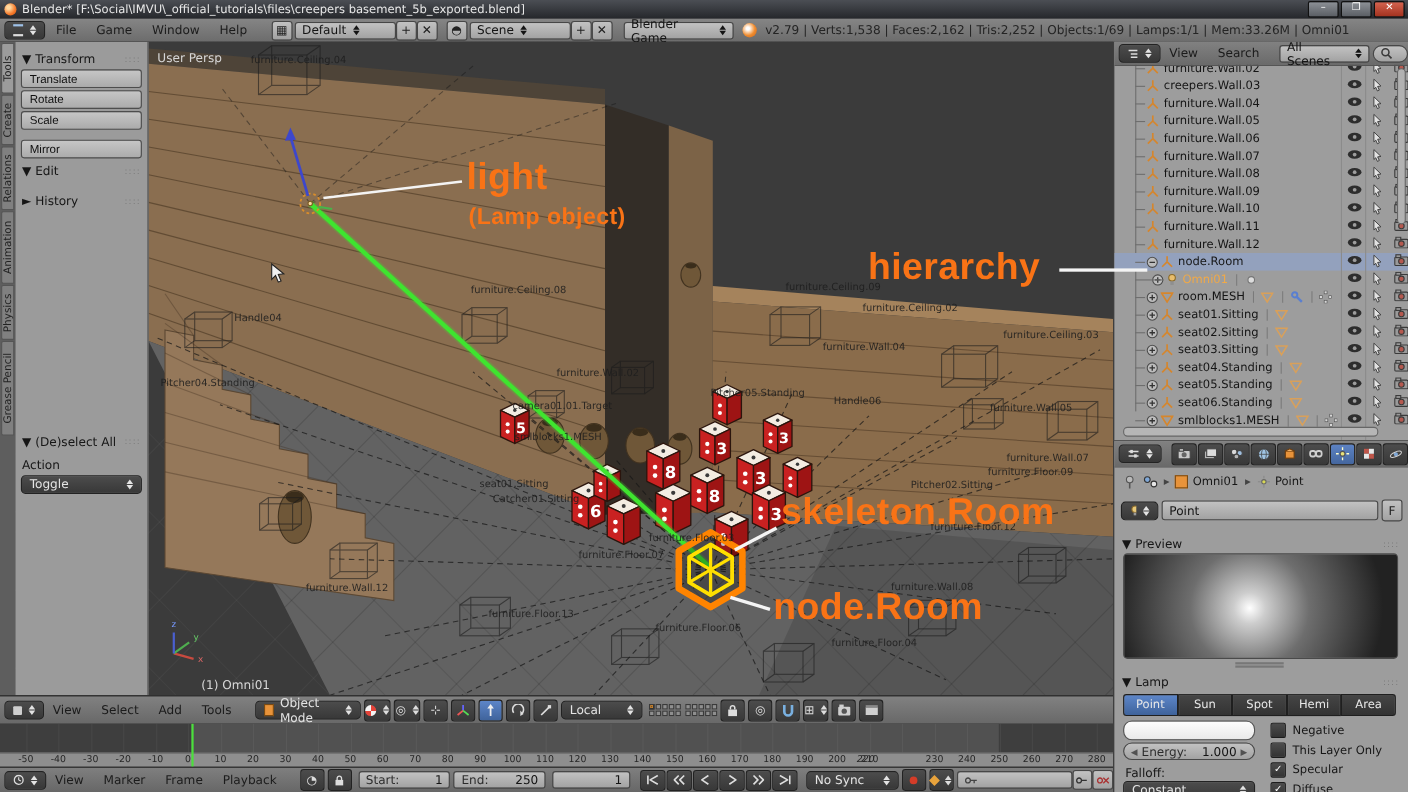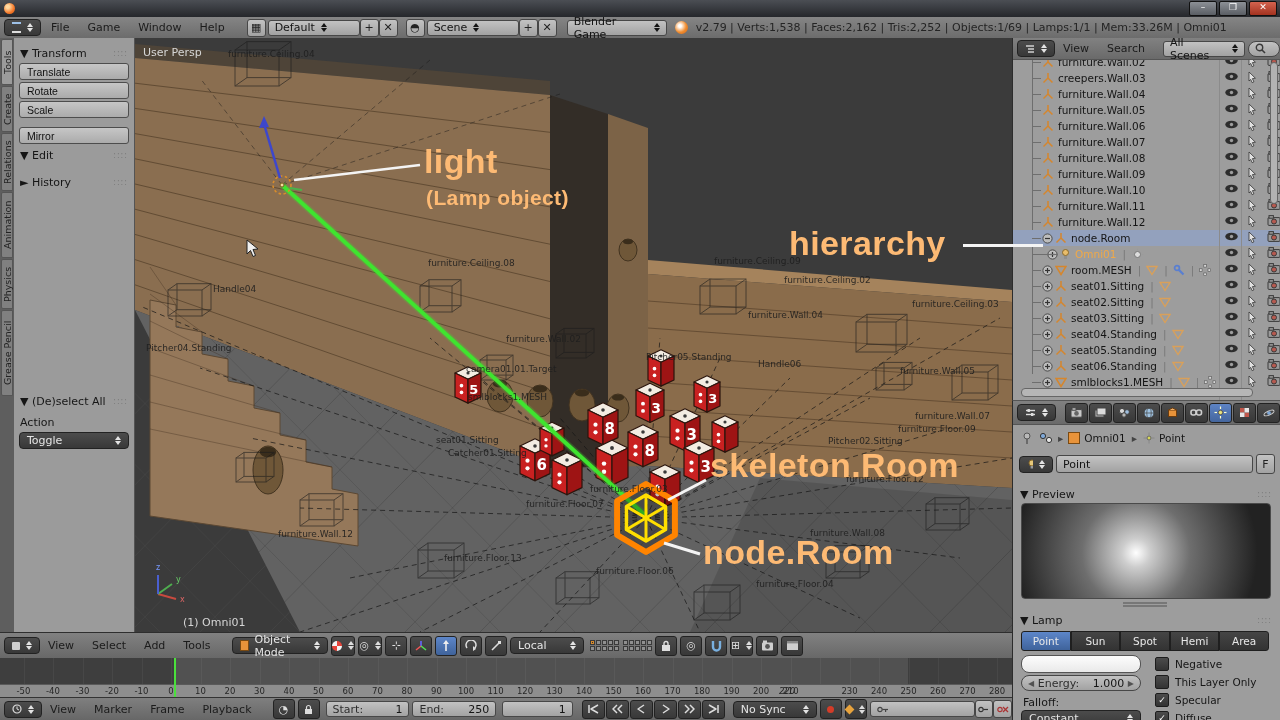--- a/index.html
+++ b/index.html
@@ -31,21 +31,21 @@
   #stats{margin-left:8px;color:#242424;}
   
   #viewport{left:0;top:38px;width:1012px;height:620px;background:#3b3b3b;overflow:hidden;}
   #scene{position:absolute;left:0;top:0;}
   #vp-header{position:absolute;left:0;top:594px;width:1012px;height:26px;
              background:linear-gradient(#818181,#686868);border-top:1px solid #2e2e2e;
              display:flex;align-items:center;box-sizing:border-box;}
   .ibtn{display:inline-flex;align-items:center;justify-content:center;height:18px;min-width:20px;
         background:linear-gradient(#4c4c4c,#383838);border:1px solid #222;border-radius:3px;color:#ddd;margin-left:3px;}
   .vlabel{position:absolute;color:#d6d6d6;font-size:11px;}
-  .ann{position:absolute;color:#fdba74;font-weight:700;font-family:"Liberation Sans",sans-serif;letter-spacing:.4px;white-space:nowrap;}
+  .ann{position:absolute;color:#f97316;font-weight:700;font-family:"Liberation Sans",sans-serif;letter-spacing:.4px;white-space:nowrap;}
   
   #tabcol{position:absolute;left:0;top:0;width:14px;height:594px;background:#5e5e5e;}
   .vtab{writing-mode:vertical-rl;transform:rotate(180deg);font-size:9.5px;color:#222;background:#808080;
         border:1px solid #555;border-radius:0 2px 2px 0;margin:1px 0 1px 1px;padding:6px 0;text-align:center;width:12px;box-sizing:border-box;}
   .vtab.active{background:#9b9b9b;}
   #toolshelf{position:absolute;left:14px;top:0;width:121px;height:594px;background:#9b9b9b;
              border-right:1px solid #545454;box-sizing:border-box;padding:4px 5px;}
   .phdr{display:flex;align-items:center;font-size:11px;color:#161616;margin:5px 1px 3px;}
   .phdr .grip{margin-left:auto;color:#7a7a7a;letter-spacing:1px;font-size:8px;}
   .ts-btn{display:block;width:100%;height:17px;margin:2px 0;background:linear-gradient(#c6c6c6,#ababab);
@@ -96,20 +96,21 @@
        border:1px solid #1c1c1c;color:#fff;font-size:9px;line-height:12px;text-align:center;margin-right:6px;}
   #hier-line{position:absolute;left:963px;top:244px;width:80px;height:3px;background:#f4f4f4;z-index:40;}
 </style>
 </head>
 <body>
 
 <div id="app">
 
   <div id="titlebar" class="abs">
     <span id="blender-app-icon"></span>
+    <span>Blender* [F:\Social\IMVU\_official_tutorials\files\creepers basement_5b_exported.blend]</span>
     <span id="winbtns">
       <span class="winbtn">–</span>
       <span class="winbtn">❐</span>
       <span class="winbtn close">✕</span>
     </span>
   </div>
 
   <div id="infobar" class="abs">
     <span class="dpill" style="margin:0 10px 0 4px;">
       <span style="display:inline-block;width:9px;height:7px;border-top:2px solid #9ec1e8;border-bottom:2px solid #ddd;"></span>

